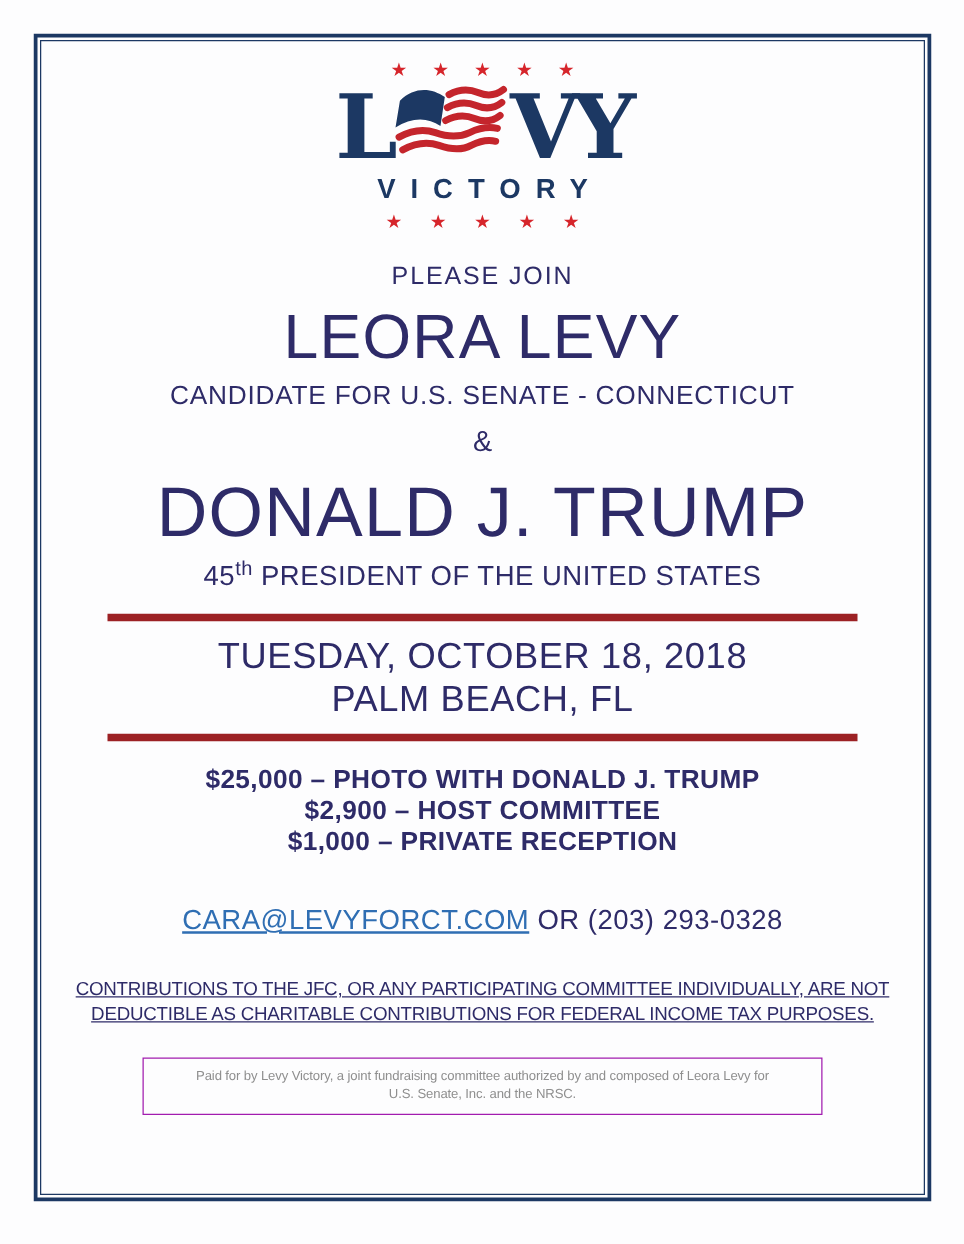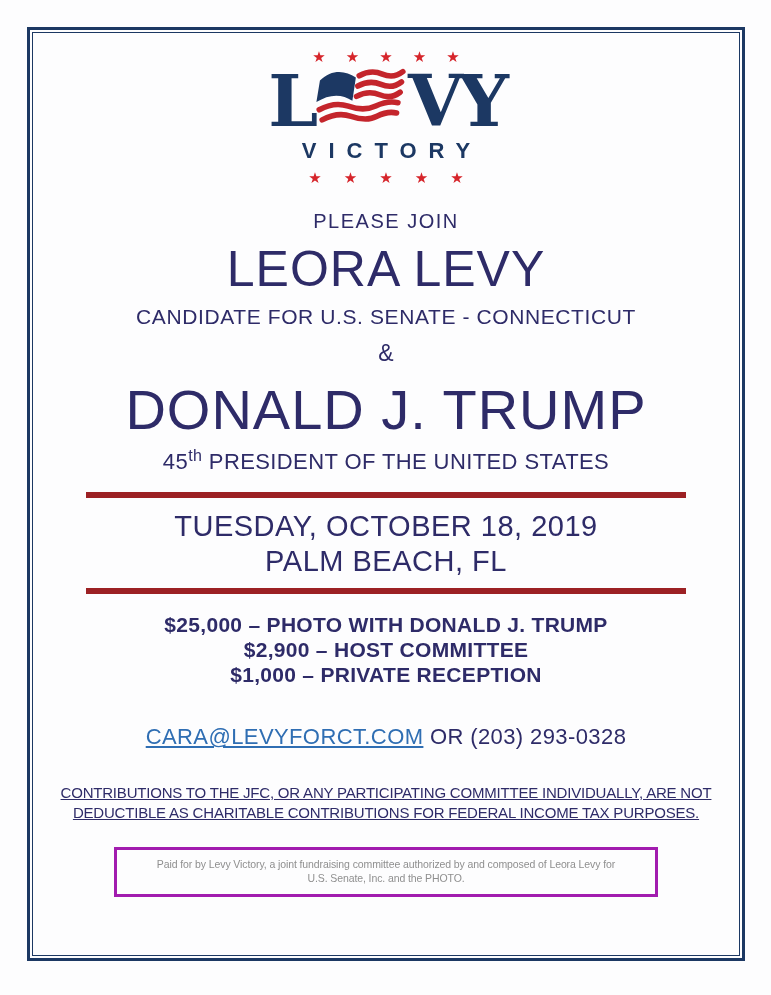--- a/index.html
+++ b/index.html
@@ -67,21 +67,21 @@
   }
   .dates{ margin-top:11px; font-size:29px; line-height:35px; letter-spacing:0.5px; }
   .rule.r2{ margin-top:9px; }
   .tiers{ margin-top:18px; font-size:21px; font-weight:bold; line-height:25px; letter-spacing:0.3px; }
   .rsvp{ margin-top:36px; font-size:22px; line-height:28px; letter-spacing:0.4px; }
   .rsvp a{ color:var(--link-blue); text-decoration:underline; }
   .disclaimer{ margin-top:32px; font-size:15px; line-height:20px; letter-spacing:-0.2px;text-decoration:underline; }
   .paidbox{
     margin-top:24px;
     width:544px;
-    border:3px solid #a21caf;
+    border:1px solid #a21caf;
     padding:8px 10px 9px;
     color:var(--gray);
     font-size:10.5px; line-height:13.5px; letter-spacing:-0.1px;
     background:#fdfdfe;
   }
 </style>
 </head>
 <body>
 
 <div class="frame">
@@ -121,21 +121,21 @@
 
     <div class="kicker">PLEASE JOIN</div>
     <div class="name1">LEORA LEVY</div>
     <div class="sub1">CANDIDATE FOR U.S. SENATE - CONNECTICUT</div>
     <div class="amp">&amp;</div>
     <div class="name2">DONALD J. TRUMP</div>
     <div class="sub2"><span>45</span><sup>th</sup><span> PRESIDENT OF THE UNITED STATES</span></div>
 
     <div class="rule r1"></div>
     <div class="dates">
-      <div>TUESDAY, OCTOBER 18, 2019</div>
+      <div>TUESDAY, OCTOBER 18, 2018</div>
       <div>PALM BEACH, FL</div>
     </div>
     <div class="rule r2"></div>
 
     <div class="tiers">
       <div>$25,000 – PHOTO WITH DONALD J. TRUMP</div>
       <div>$2,900 – HOST COMMITTEE</div>
       <div>$1,000 – PRIVATE RECEPTION</div>
     </div>
 
@@ -143,17 +143,17 @@
       <div><a href="#">CARA@LEVYFORCT.COM</a><span> OR (203) 293-0328</span></div>
     </div>
 
     <div class="disclaimer">
       <div>CONTRIBUTIONS TO THE JFC, OR ANY PARTICIPATING COMMITTEE INDIVIDUALLY, ARE NOT</div>
       <div>DEDUCTIBLE AS CHARITABLE CONTRIBUTIONS FOR FEDERAL INCOME TAX PURPOSES.</div>
     </div>
 
     <div class="paidbox">
       <div>Paid for by Levy Victory, a joint fundraising committee authorized by and composed of Leora Levy for</div>
-      <div>U.S. Senate, Inc. and the PHOTO.</div>
+      <div>U.S. Senate, Inc. and the NRSC.</div>
     </div>
 
   </div>
 </div>
 
 </body></html>

